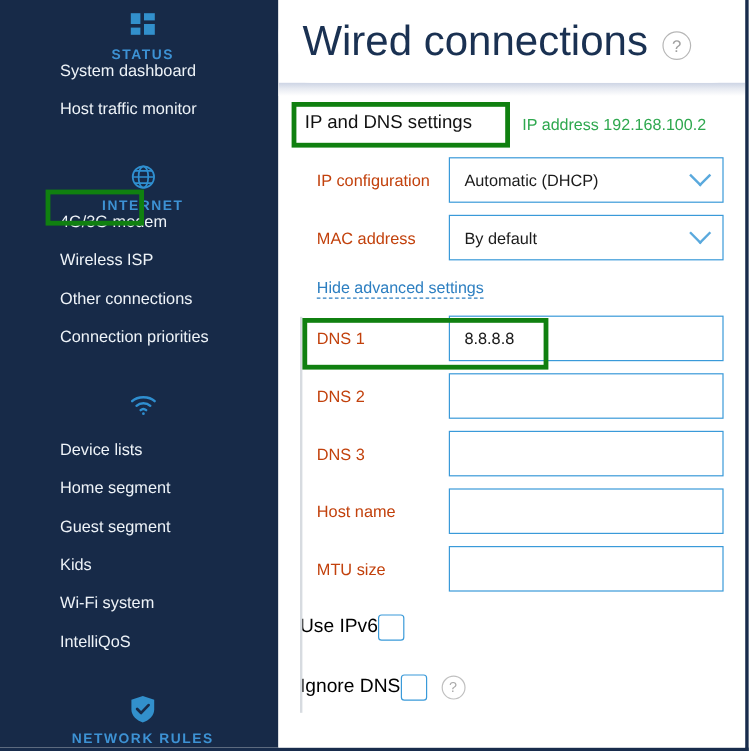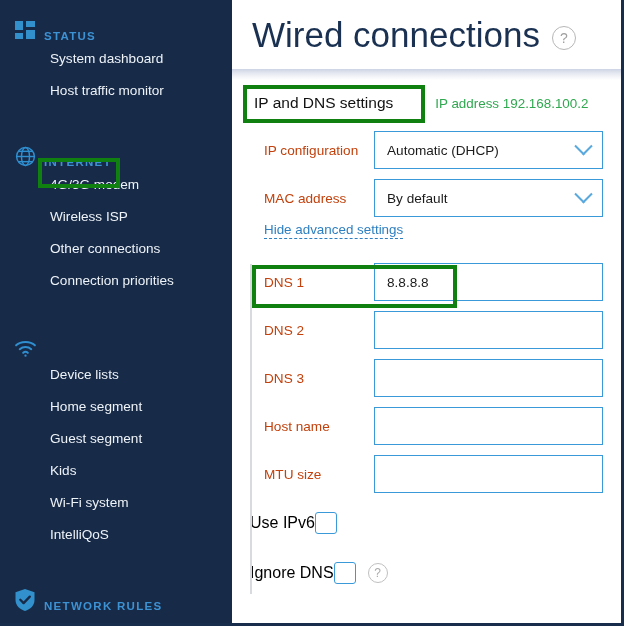--- a/index.html
+++ b/index.html
@@ -26,23 +26,24 @@
     flex: 0 0 232px;
     background: #172a48;
     height: 626px;
     position: relative;
     overflow: hidden;
     padding-top: 2px;
   }
   .nav-group { position: relative; }
   .group-header {
     display: flex;
-    align-items: flex-end;
+    align-items: center;
     height: 40px;
     padding-left: 6px;
+    flex-direction: column;
   }
   .group-icon {
     width: 38px;
     flex: 0 0 38px;
     display: flex;
     align-items: center;
     justify-content: center;
     color: #2f8fd0;
   }
   .group-label {
@@ -164,21 +165,21 @@
     right: 12px;
     width: 13px; height: 13px;
     border-right: 2px solid #5aa9dd;
     border-bottom: 2px solid #5aa9dd;
     transform: rotate(45deg) translate(-3px,-3px);
   }
 
   .adv-link-row {
     height: 36px;
     display: flex;
-    align-items: flex-start;
+    align-items: center;
     padding-left: 14px;
   }
   .adv-link {
     color: #2d7fc1;
     font-size: 13.4px;
     border-bottom: 1px dashed #2d7fc1;
     text-decoration: none;
     padding-bottom: 1px;
     cursor: pointer;
   }

